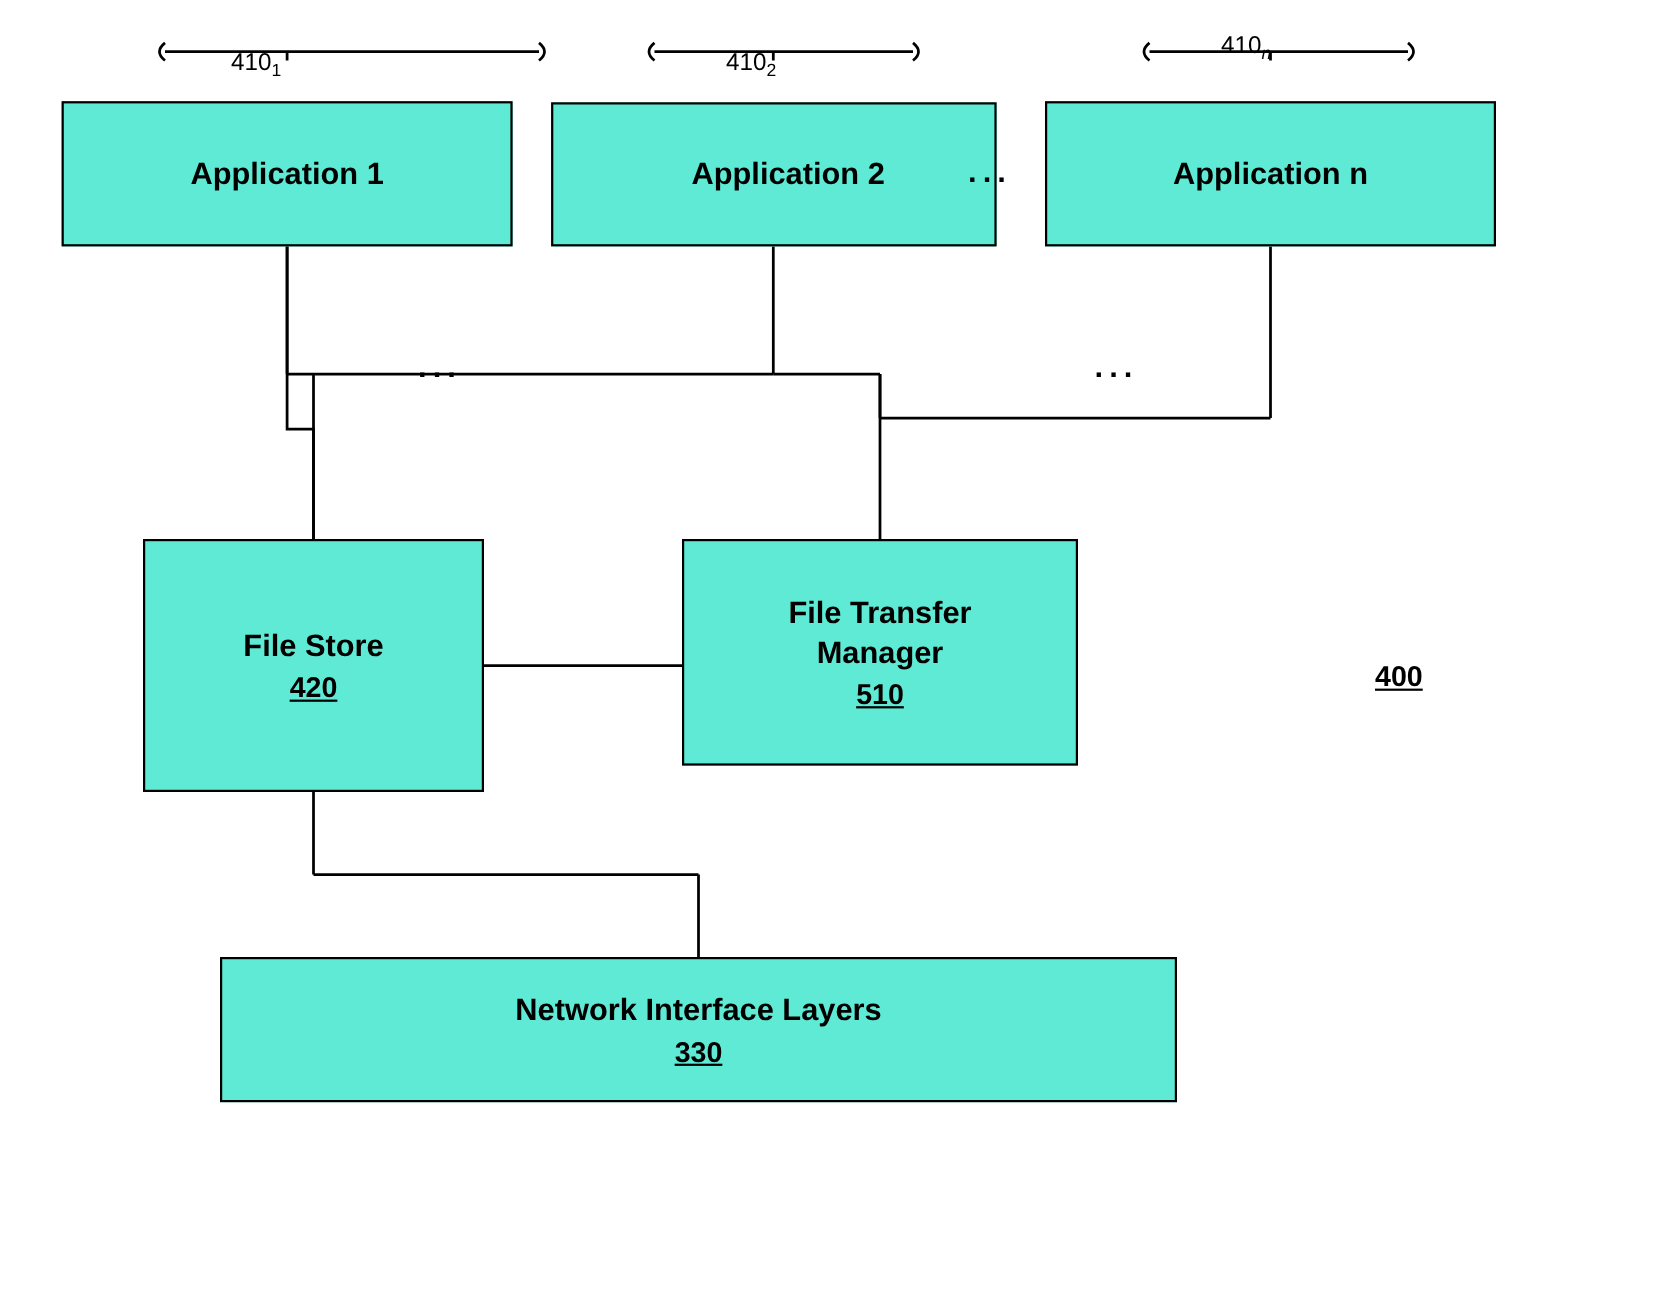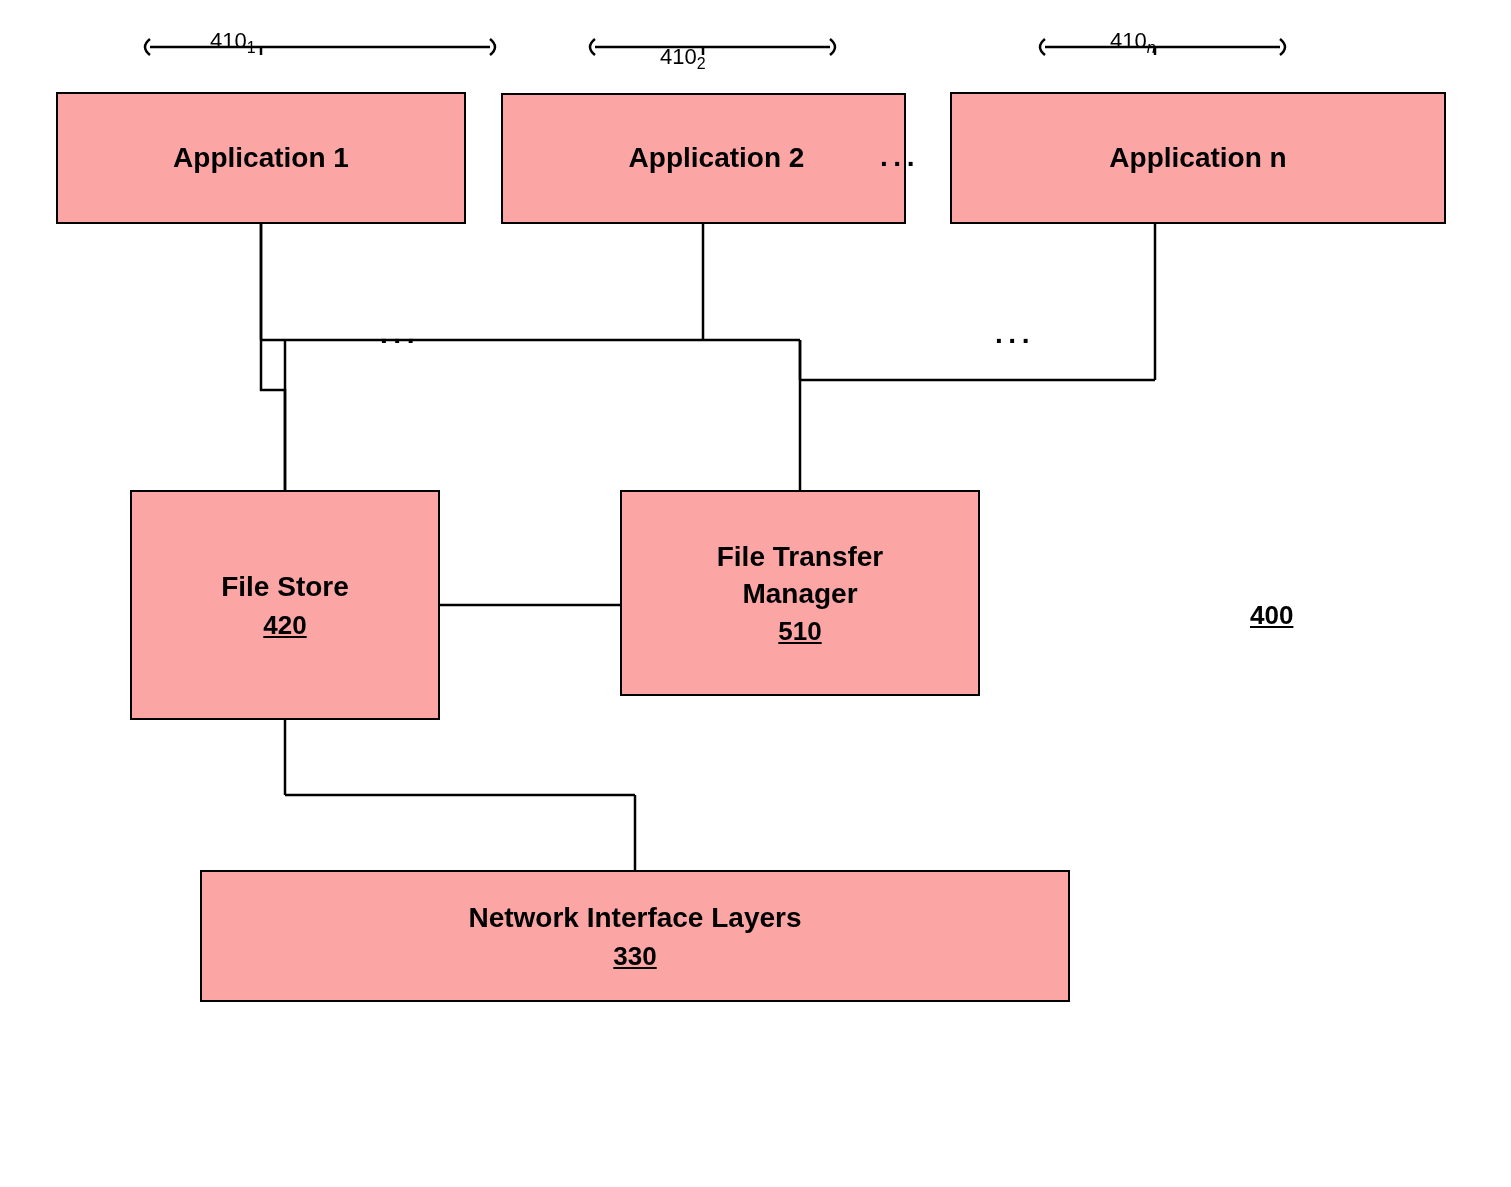--- a/index.html
+++ b/index.html
@@ -13,21 +13,21 @@
     }
     .diagram-container {
       position: absolute;
       top: 0; left: 0;
       width: 1511px;
       height: 1187px;
     }
     .box {
       position: absolute;
       border: 2.5px solid #000;
-      background: #fca5a5;
+      background: #5eead4;
       display: flex;
       flex-direction: column;
       align-items: center;
       justify-content: center;
       text-align: center;
     }
     .box-label {
       font-size: 28px;
       font-weight: bold;
       line-height: 1.3;
@@ -115,40 +115,40 @@
   </svg>
 
   <div class="box" style="left:56px; top:92px; width:410px; height:132px;">
     <span class="box-label">Application 1</span>
   </div>
 
   <div class="box" style="left:501px; top:93px; width:405px; height:131px;padding-left:26px;">
     <span class="box-label">Application 2</span>
   </div>
 
-  <div class="box" style="left:950px; top:92px; width:496px; height:132px;">
+  <div class="box" style="left:950px; top:92px; width:410px; height:132px;">
     <span class="box-label">Application n</span>
   </div>
 
   <div class="box" style="left:130px; top:490px; width:310px; height:230px;">
     <span class="box-label">File Store</span>
     <span class="box-number">420</span>
   </div>
 
   <div class="box" style="left:620px; top:490px; width:360px; height:206px;">
     <span class="box-label" style="white-space:pre-line;">File Transfer<br>Manager</span>
     <span class="box-number">510</span>
   </div>
 
   <div class="box" style="left:200px; top:870px; width:870px; height:132px;">
     <span class="box-label">Network Interface Layers</span>
     <span class="box-number">330</span>
   </div>
 
-  <div class="ref-label" style="left:210px; top:28px;text-align:center;">
+  <div class="ref-label" style="left:210px; top:44px;text-align:center;">
     410<sub style="font-size:16px;">1</sub>
   </div>
   <div class="ref-label" style="left:660px; top:28px;margin-top:16px;">
     410<sub style="font-size:16px;">2</sub>
   </div>
   <div class="ref-label" style="left:1110px; top:28px;">
     410<sub style="font-size:16px;font-style:italic;">n</sub>
   </div>
 
   <div class="dots" style="left:880px; top:148px;">···</div>

